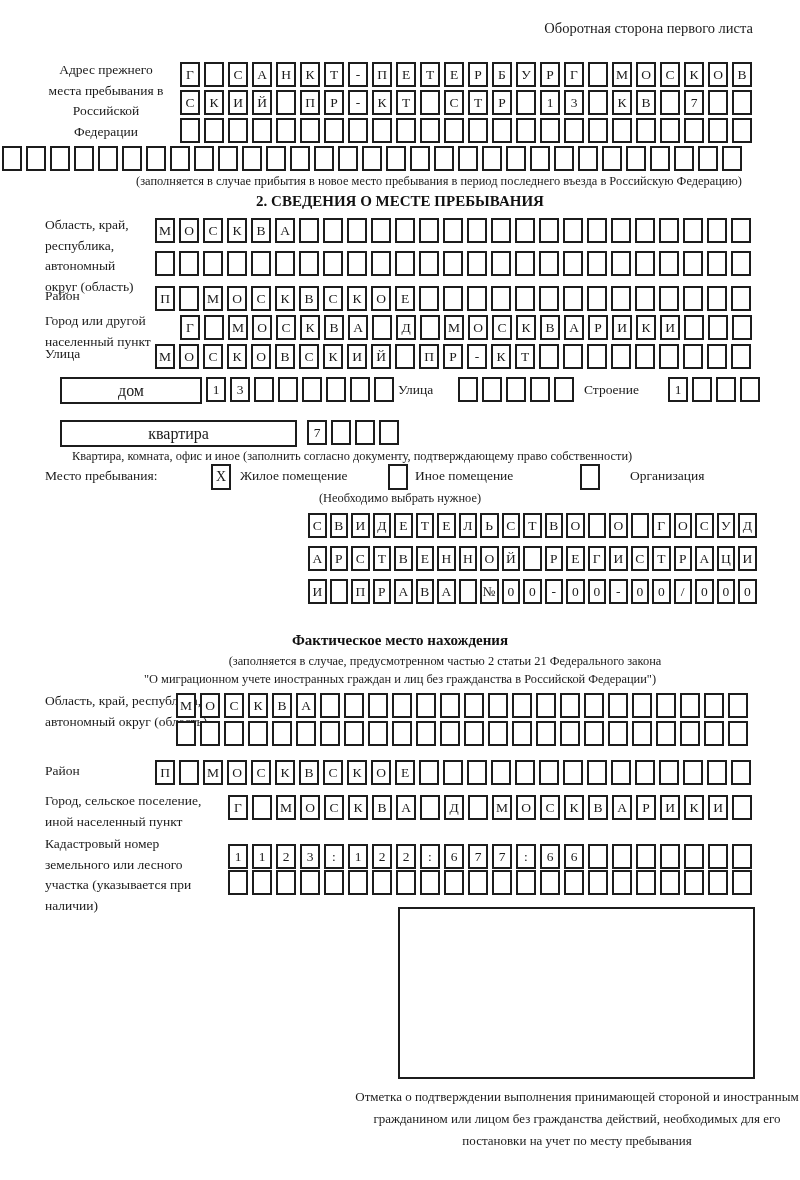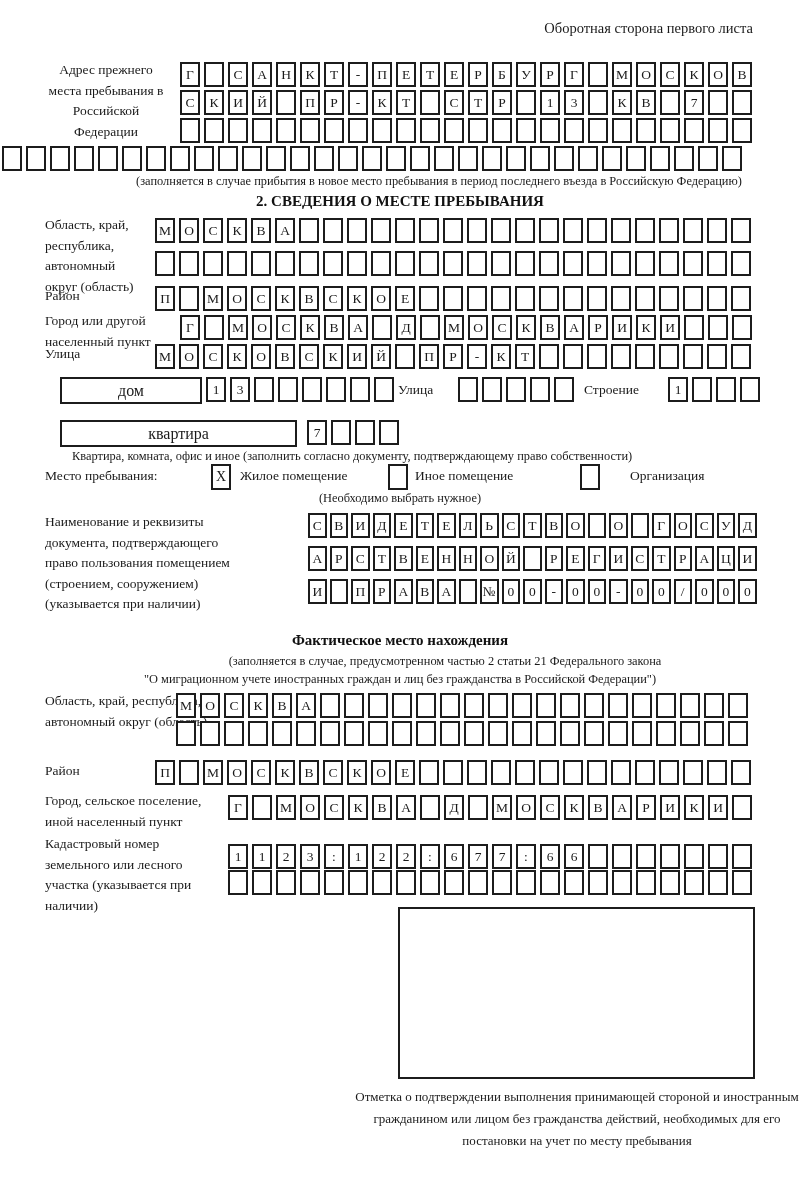--- a/index.html
+++ b/index.html
@@ -325,21 +325,20 @@
 
   <div class="lbl" style="left:45px;top:466px;">Место пребывания:</div>
   <div class="cbx" style="left:211px;top:464px;">X</div>
   <div class="lbl" style="left:240px;top:466px;">Жилое помещение</div>
   <div class="cbx" style="left:388px;top:464px;"></div>
   <div class="lbl" style="left:415px;top:466px;">Иное помещение</div>
   <div class="cbx" style="left:580px;top:464px;"></div>
   <div class="lbl" style="left:630px;top:466px;">Организация</div>
   <div class="cap center" style="top:490px;">(Необходимо выбрать нужное)</div>
 
-  <div class="lbl" style="left:45px;top:512px;width:186px;">Наименование и реквизиты документа, подтверждающего право пользования помещением (строением, сооружением) (указывается при наличии)</div>
   <div class="cellrow tight" style="left:308px;top:513px;">
       <span class="cell">С</span>
       <span class="cell">В</span>
       <span class="cell">И</span>
       <span class="cell">Д</span>
       <span class="cell">Е</span>
       <span class="cell">Т</span>
       <span class="cell">Е</span>
       <span class="cell">Л</span>
       <span class="cell">Ь</span>

